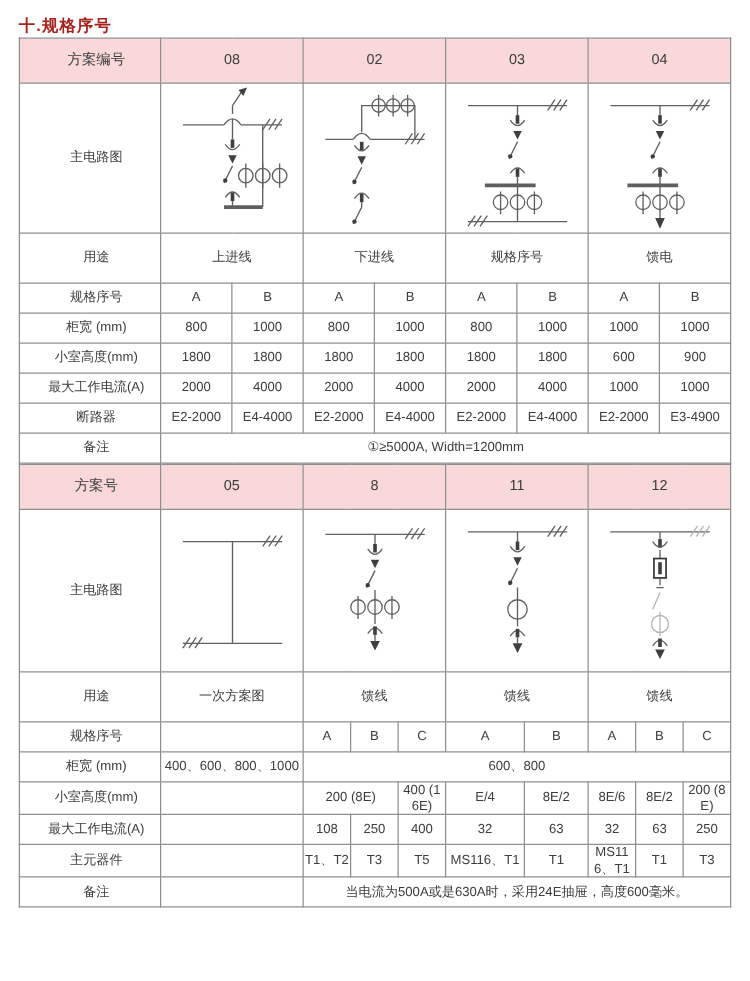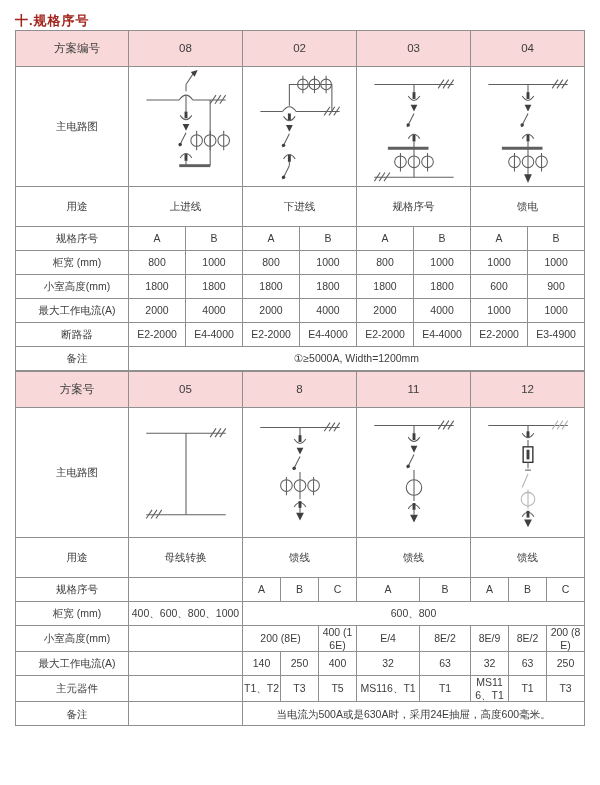--- a/index.html
+++ b/index.html
@@ -322,21 +322,21 @@
         <circle class="lt" cx="57" cy="92" r="7"></circle>
         <line class="lt" x1="57" y1="82" x2="57" y2="102"></line>
         <path d="M51,110 Q57,101 63,110"></path>
         <rect class="fill" x="55.5" y="104" width="3" height="7"></rect>
         <polygon class="fill" points="53,113 61,113 57,121"></polygon>
       </svg>
     </td>
   </tr>
   <tr class="r-use">
     <td class="lbl">用途</td>
-    <td>母线转换</td>
+    <td>一次方案图</td>
     <td colspan="3">馈线</td>
     <td colspan="2">馈线</td>
     <td colspan="3">馈线</td>
   </tr>
   <tr class="r-sm">
     <td class="lbl">规格序号</td>
     <td></td>
     <td>A</td>
     <td>B</td>
     <td>C</td>
@@ -351,28 +351,28 @@
     <td>400、600、800、1000</td>
     <td colspan="8">600、800</td>
   </tr>
   <tr class="r-sm">
     <td class="lbl">小室高度(mm)</td>
     <td></td>
     <td colspan="2">200 (8E)</td>
     <td>400 (16E)</td>
     <td>E/4</td>
     <td>8E/2</td>
-    <td>8E/9</td>
+    <td>8E/6</td>
     <td>8E/2</td>
     <td>200 (8E)</td>
   </tr>
   <tr class="r-md">
     <td class="lbl">最大工作电流(A)</td>
     <td></td>
-    <td>140</td>
+    <td>108</td>
     <td>250</td>
     <td>400</td>
     <td>32</td>
     <td>63</td>
     <td>32</td>
     <td>63</td>
     <td>250</td>
   </tr>
   <tr class="r-md">
     <td class="lbl">主元器件</td>

